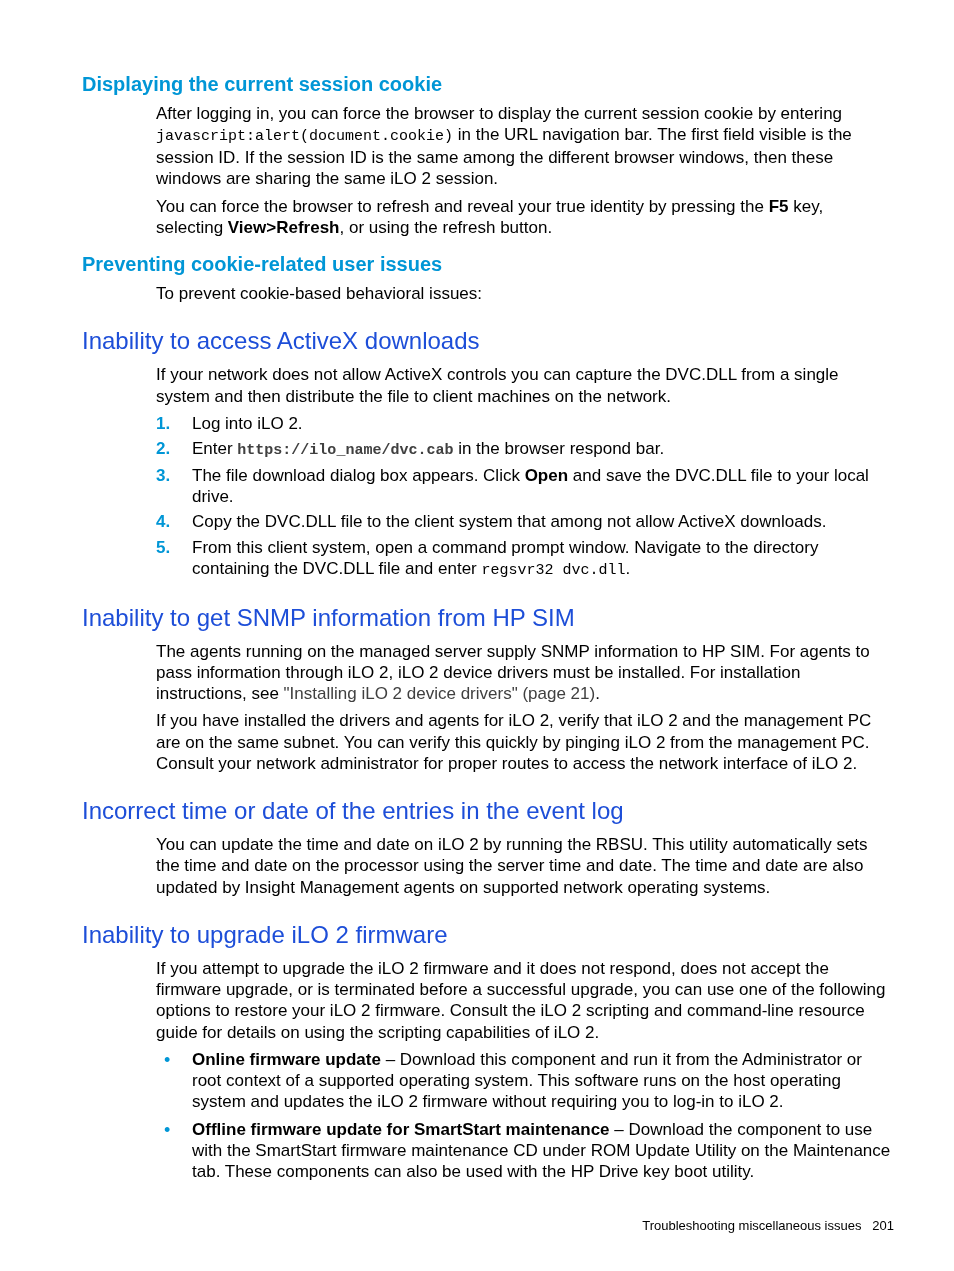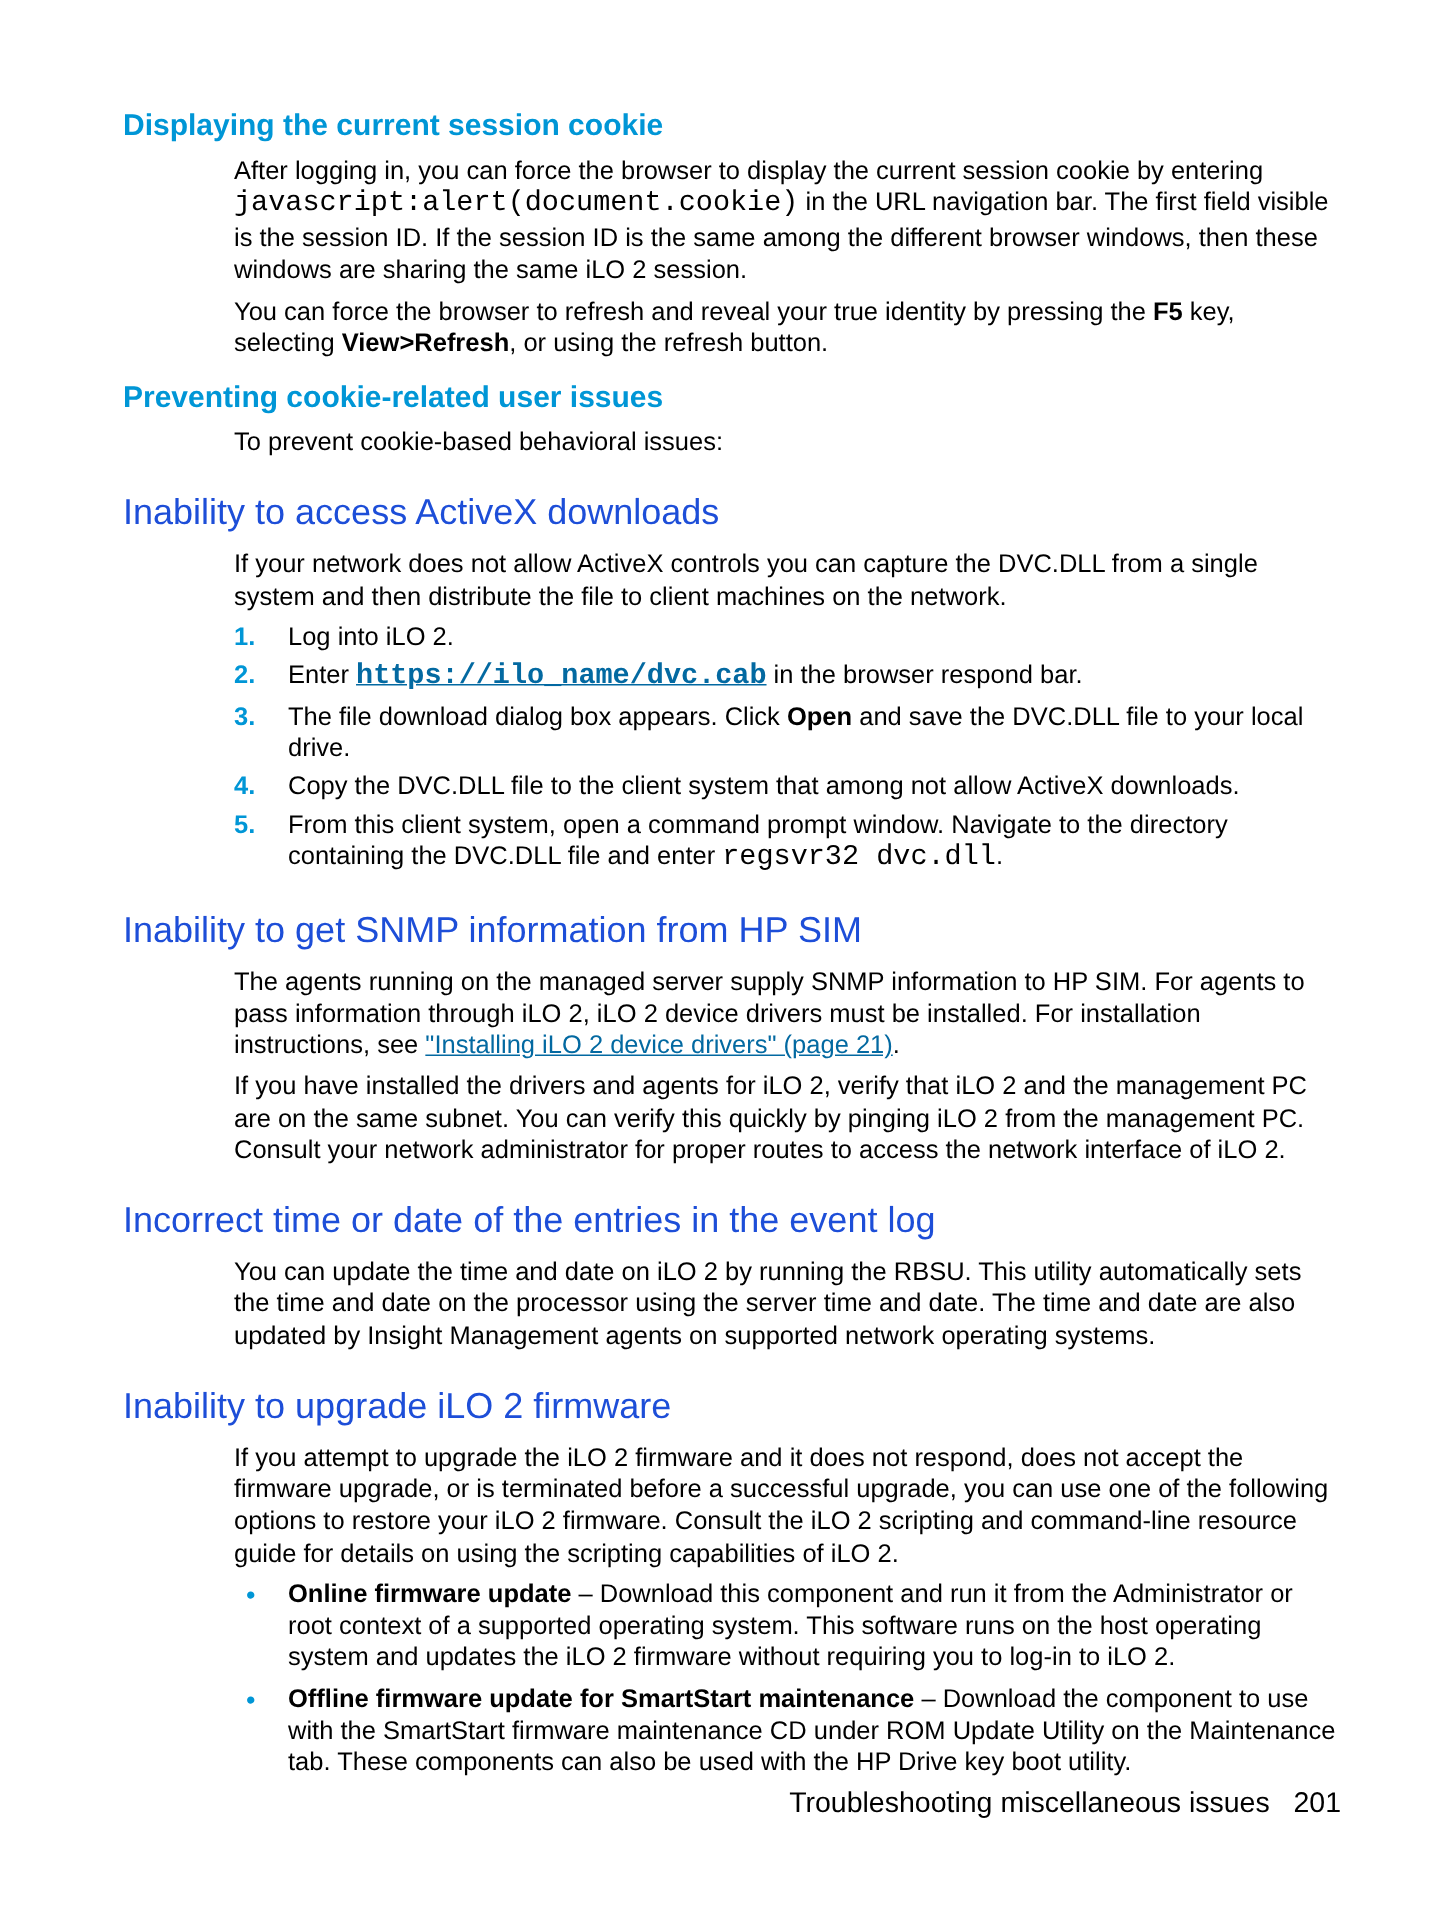--- a/index.html
+++ b/index.html
@@ -27,21 +27,21 @@
     font-size: 24px;
     font-weight: 400;
     margin: 22px 0 8px 0;
   }
   .body-indent {
     margin-left: 74px;
   }
   p { margin: 6px 0; }
   .mono {
     font-family: "Courier New", monospace;
-    font-size: 19px;
+    font-size: 15px;
   }
   b { font-weight: 700; }
   ul.bullet {
     list-style: none;
     padding: 0;
     margin: 6px 0 6px 0;
   }
   ul.bullet > li {
     position: relative;
     padding-left: 36px;
@@ -70,28 +70,27 @@
   ol.numlist > li::before {
     content: counter(item) ".";
     color: #0096d6;
     font-weight: 700;
     position: absolute;
     left: 0;
     top: 0;
     width: 28px;
   }
   a.link {
-    color: #0369a1;
-    text-decoration: underline;
+    color: #404040;
   }
   .footer {
     position: absolute;
-    bottom: 56px;
+    bottom: 37px;
     right: 60px;
-    font-size: 19px;
+    font-size: 13px;
     text-align: center;
   }
 </style>
 </head>
 <body>
 
 <div class="h3">Displaying the current session cookie</div>
 <div class="body-indent">
   <p>
     <span>After logging in, you can force the browser to display the current session cookie by entering </span><span class="mono">javascript:alert(document.cookie)</span><span> in the URL navigation bar. The first field visible is the session ID. If the session ID is the same among the different browser windows, then these windows are sharing the same iLO 2 session.</span>

